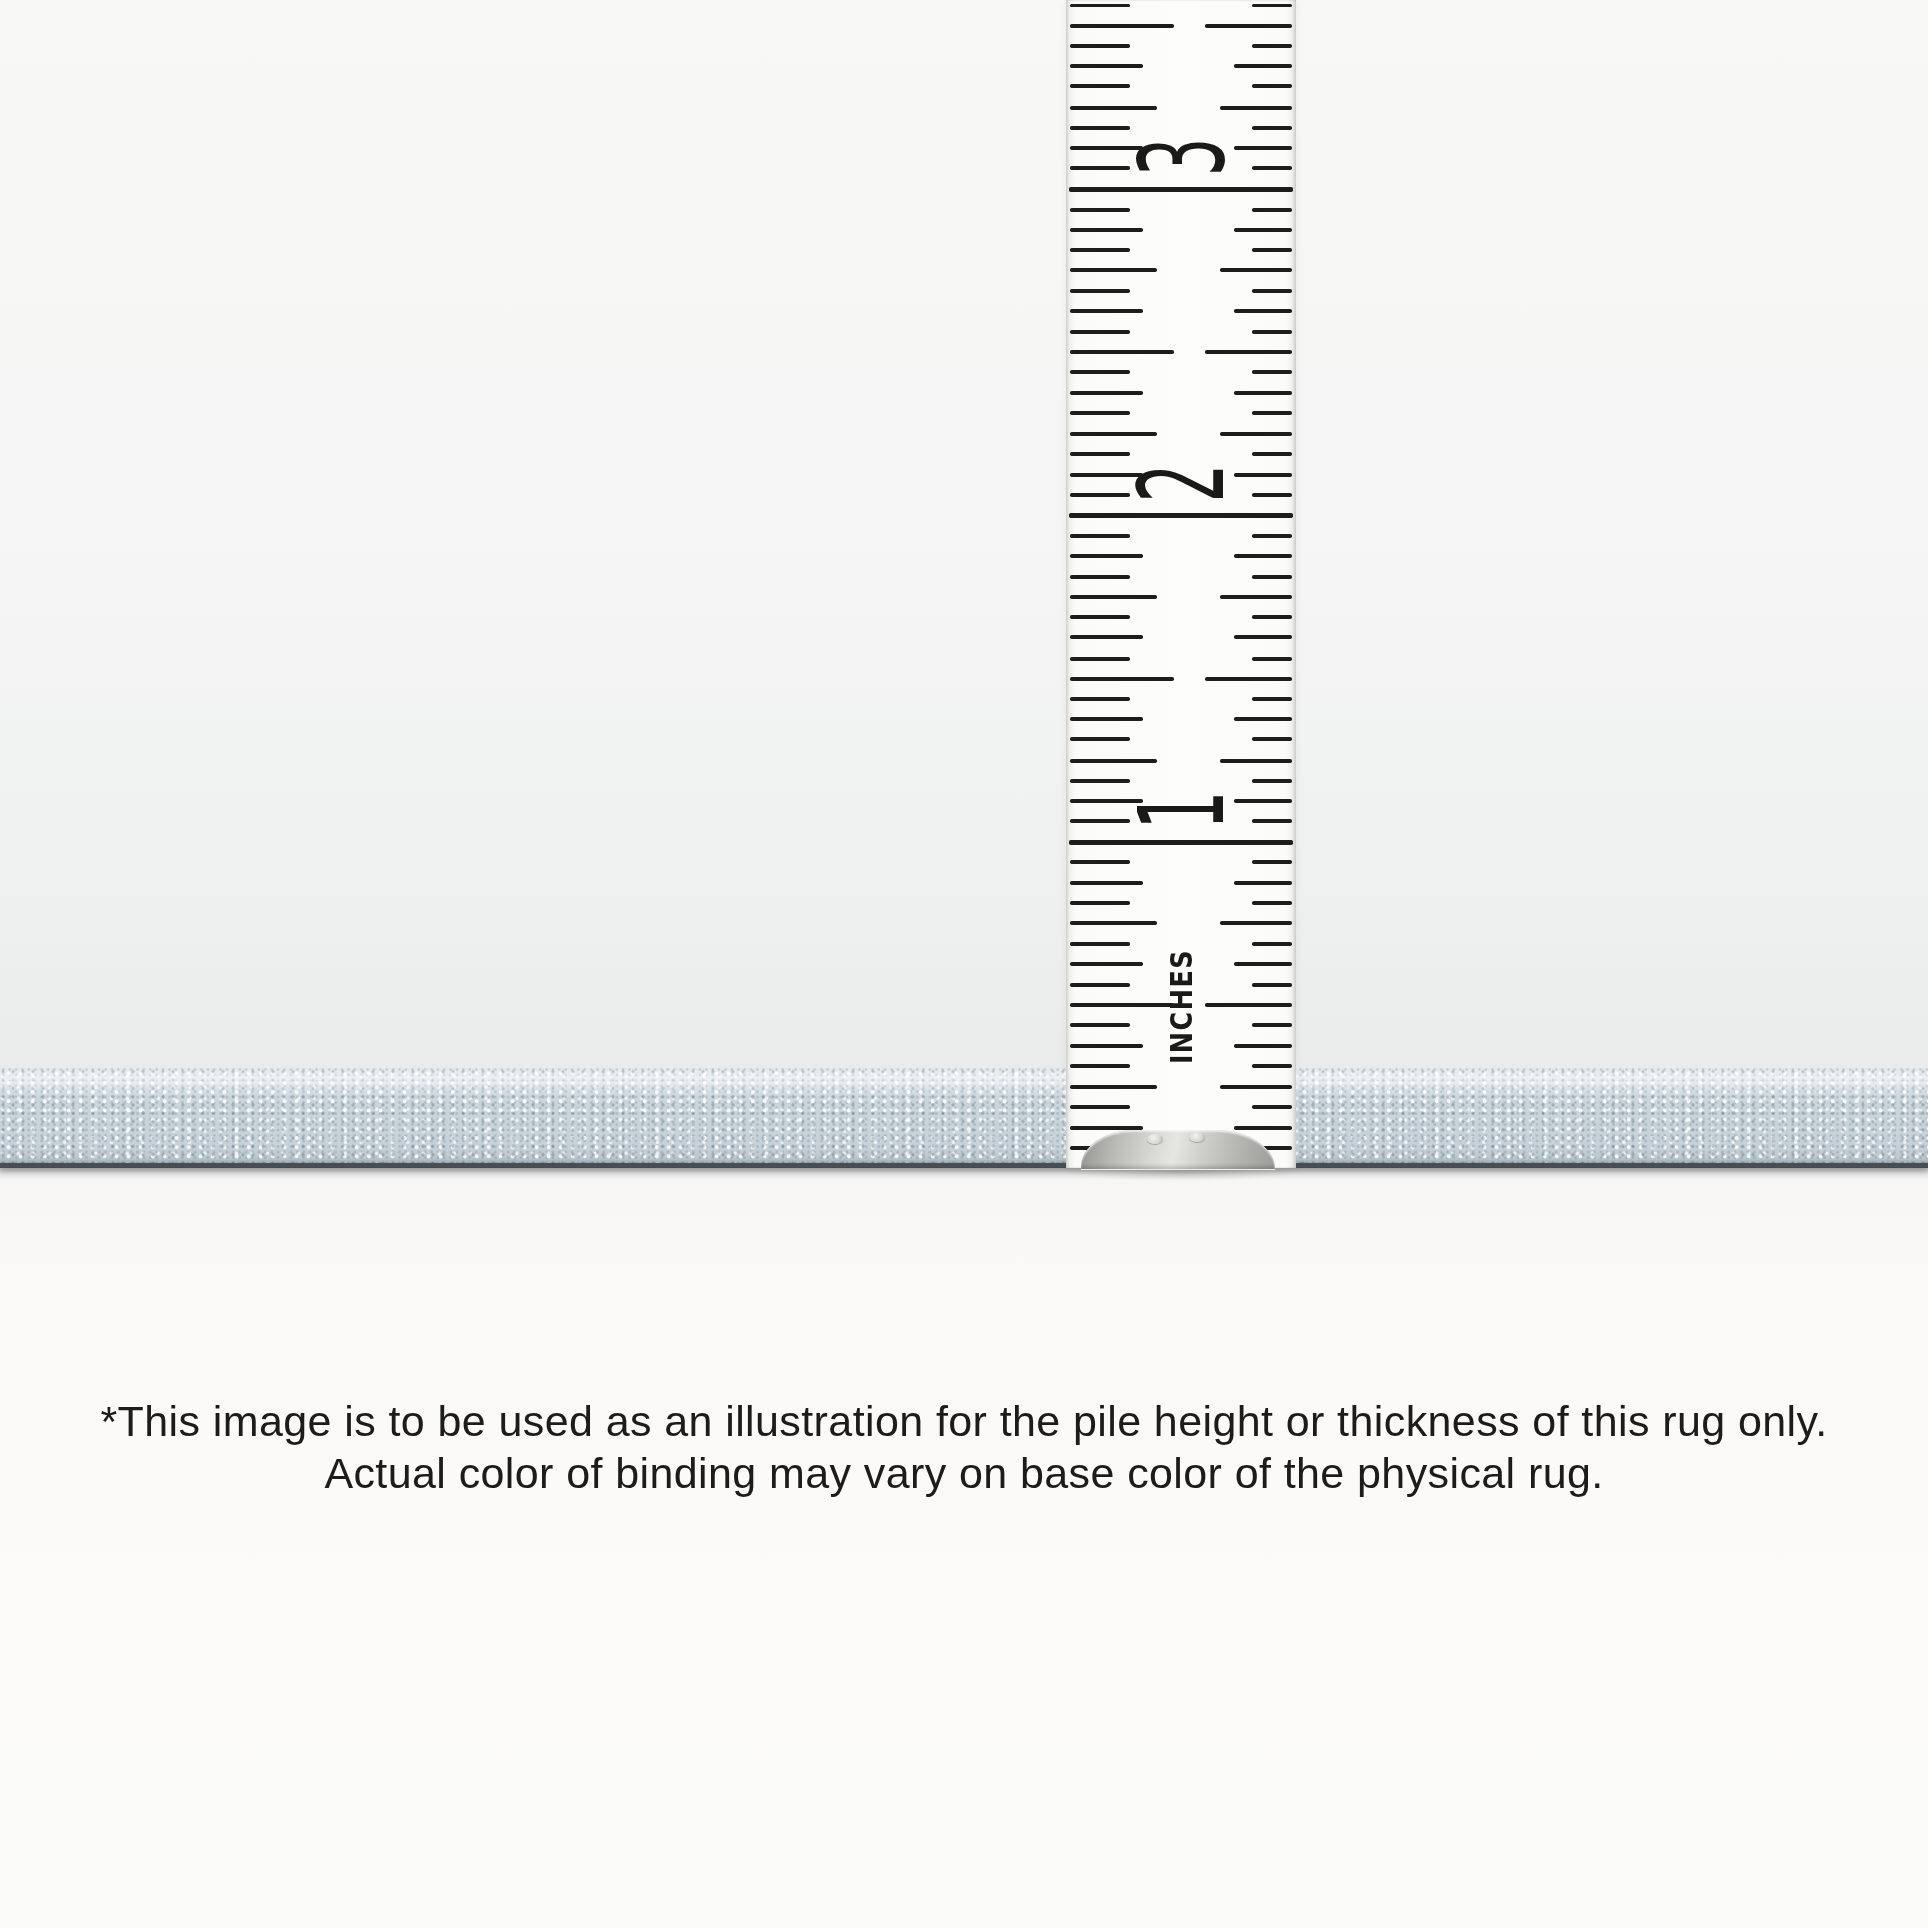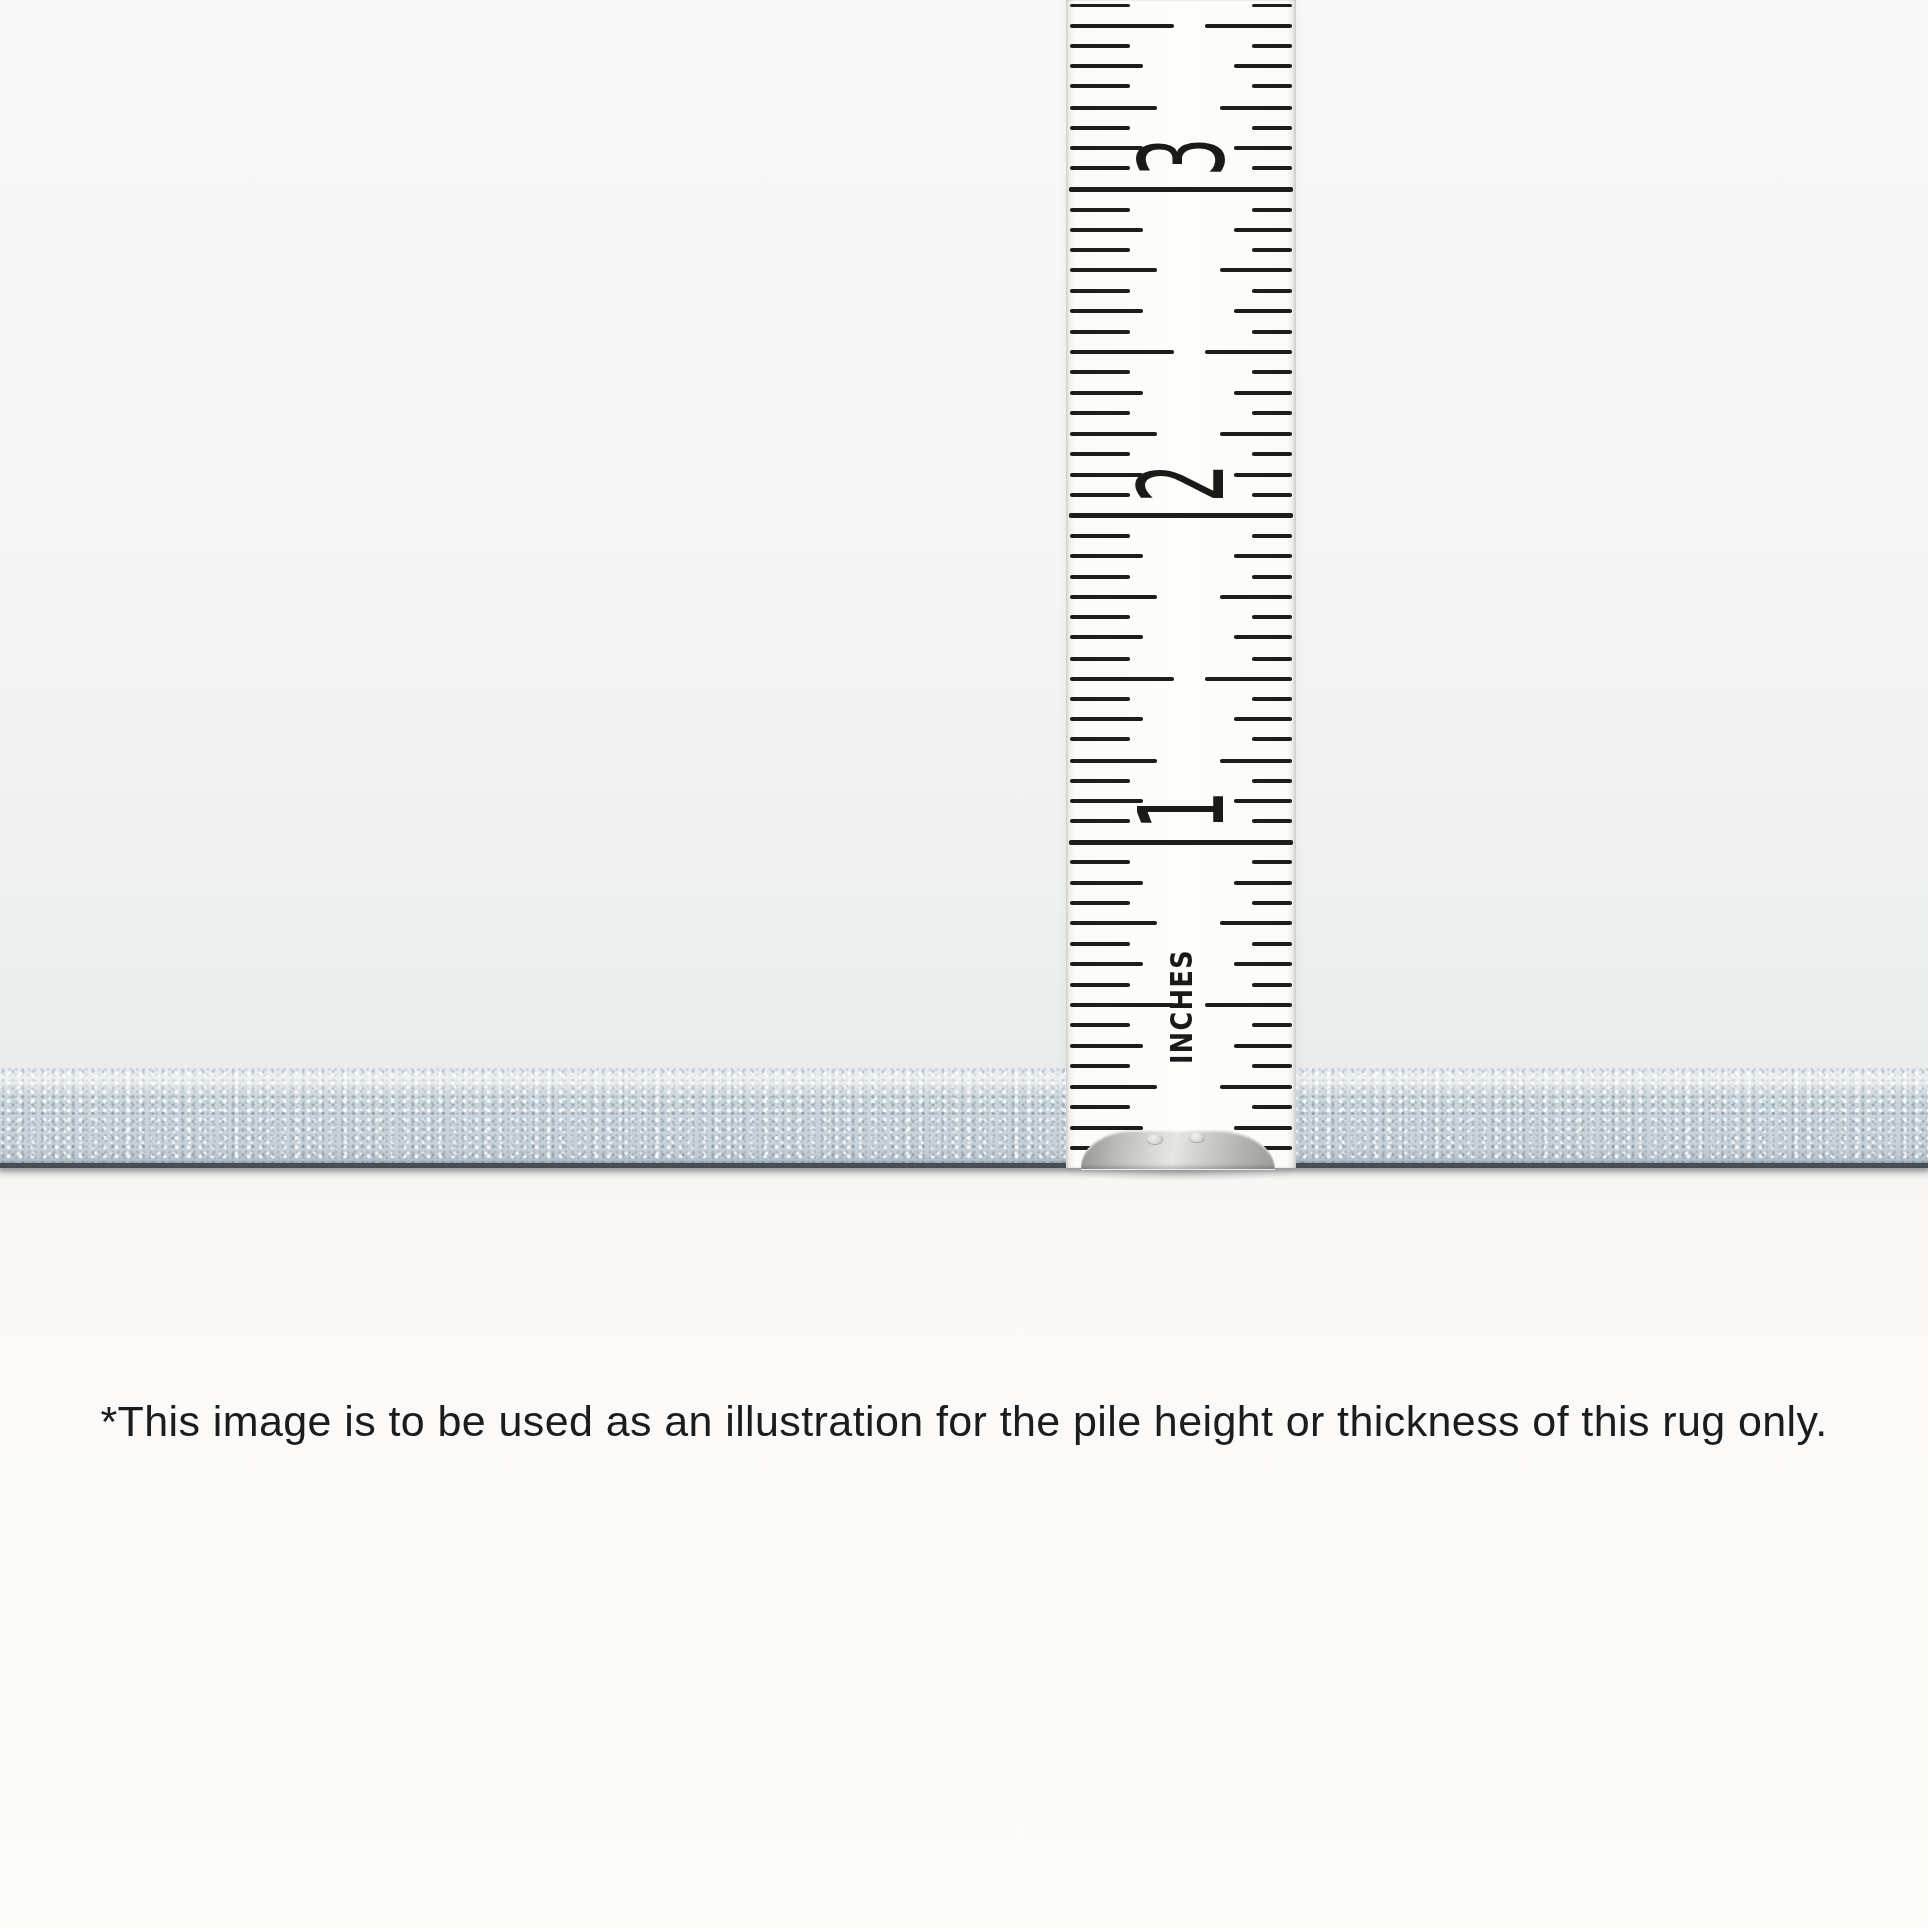--- a/index.html
+++ b/index.html
@@ -240,16 +240,17 @@
     </div>
 
   <div class="clip-shadow"></div>
   <div class="clip">
     <div class="rivet r1"></div>
     <div class="rivet r2"></div>
   </div>
 
   <div class="caption">
     <span class="line">*This image is to be used as an illustration for the pile height or thickness of this rug only.</span>
+    <span class="line">Actual color of binding may vary on base color of the physical rug.</span>
   </div>
 
 </div>
 
 
 </body></html>

